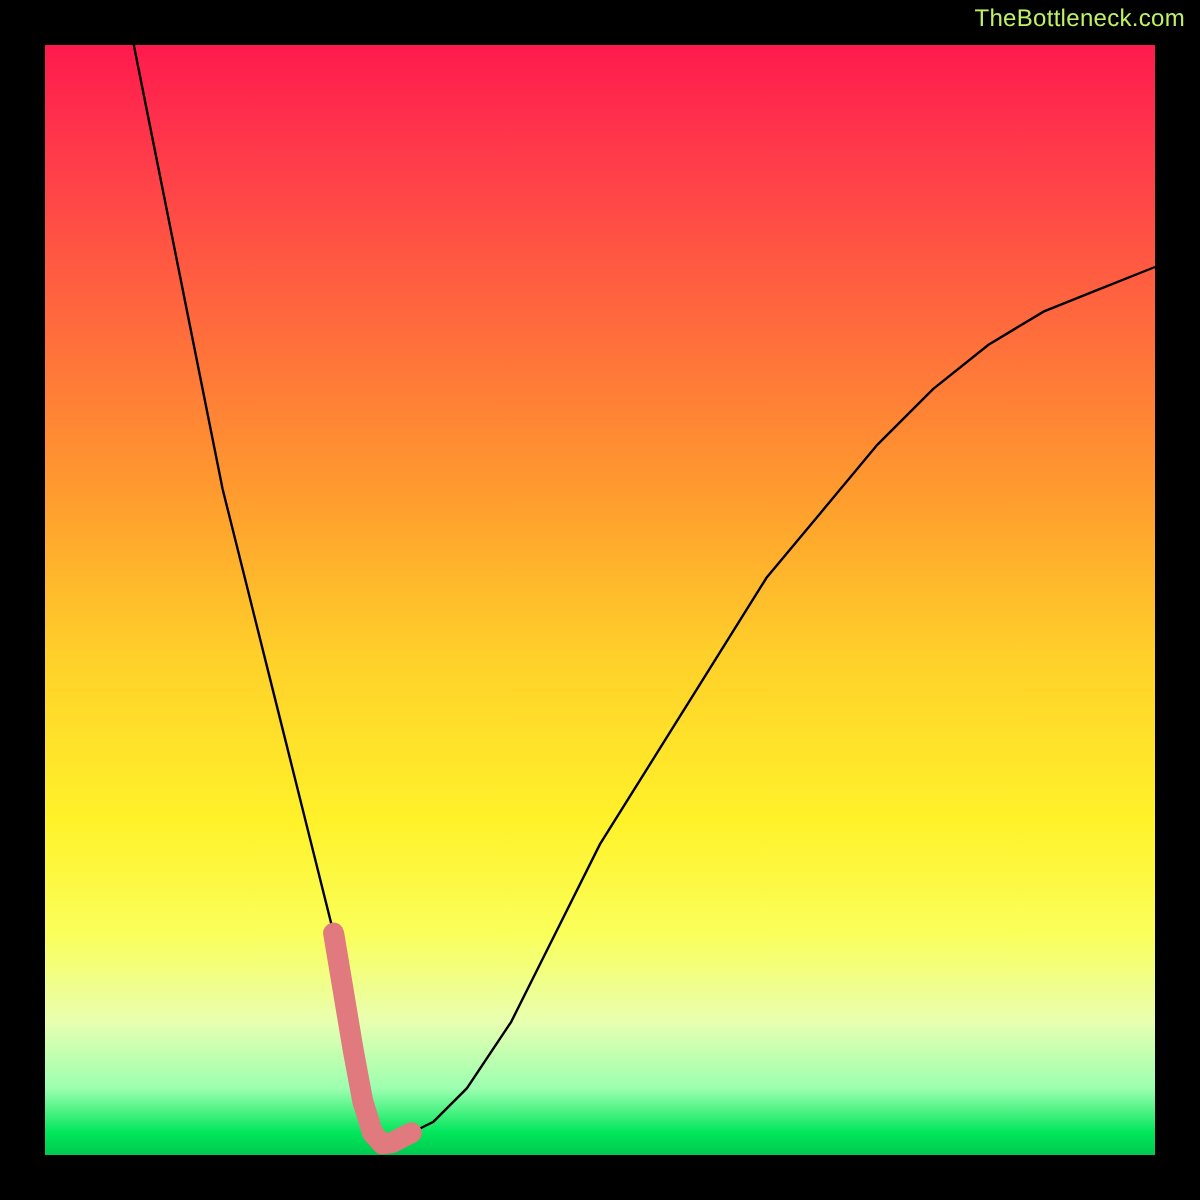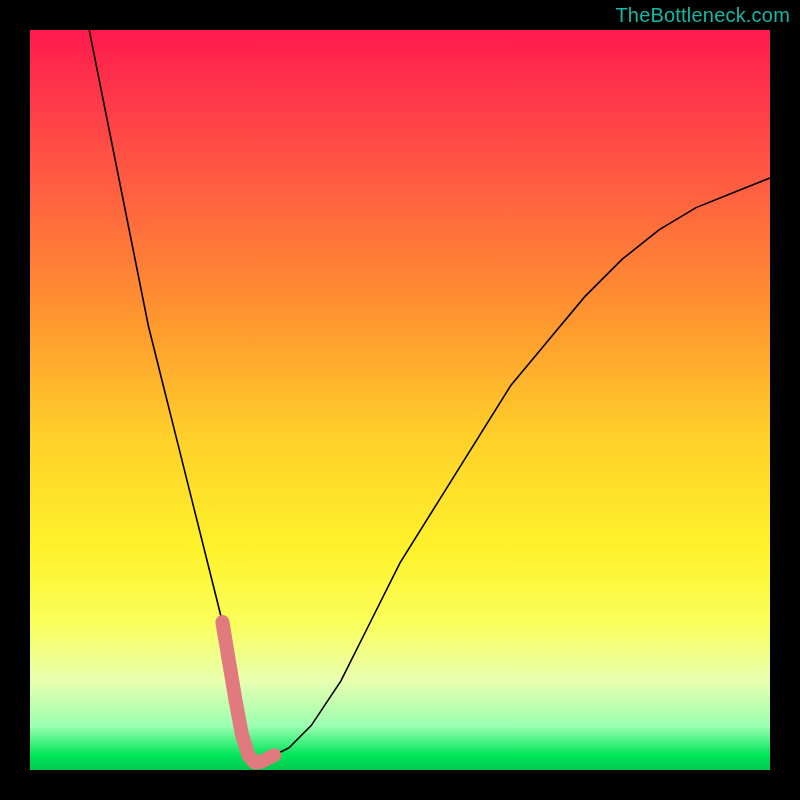--- a/index.html
+++ b/index.html
@@ -28,22 +28,22 @@
       #e8ffb0 88%,
       #9cffb0 94%,
       #00e65a 98%,
       #00c94f 100%
     );
   }
   .watermark {
     position: absolute;
     top: 4px;
     right: 10px;
-    color: #14b8a6;
-    font-size: 20px;
+    color: #bef264;
+    font-size: 16px;
     font-weight: 500;
     letter-spacing: 0.2px;
     user-select: none;
   }
   svg.plot {
     position: absolute;
     left: 30px;
     top: 30px;
     width: 740px;
     height: 740px;

